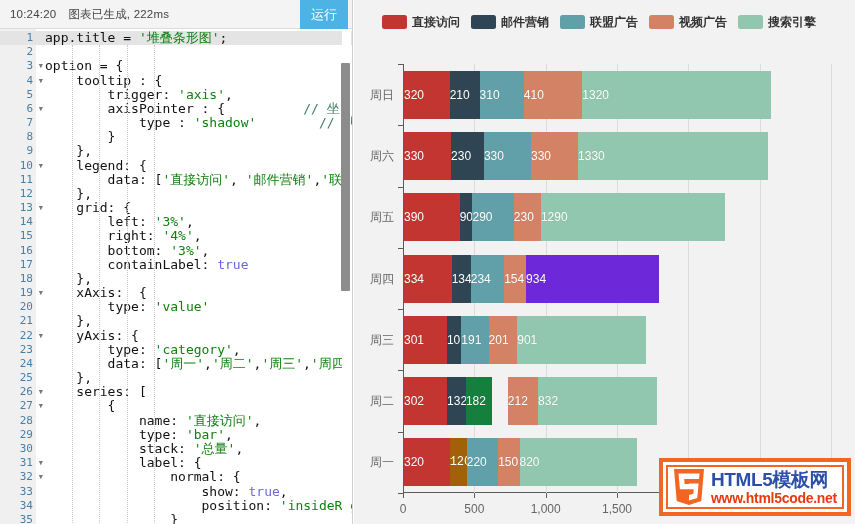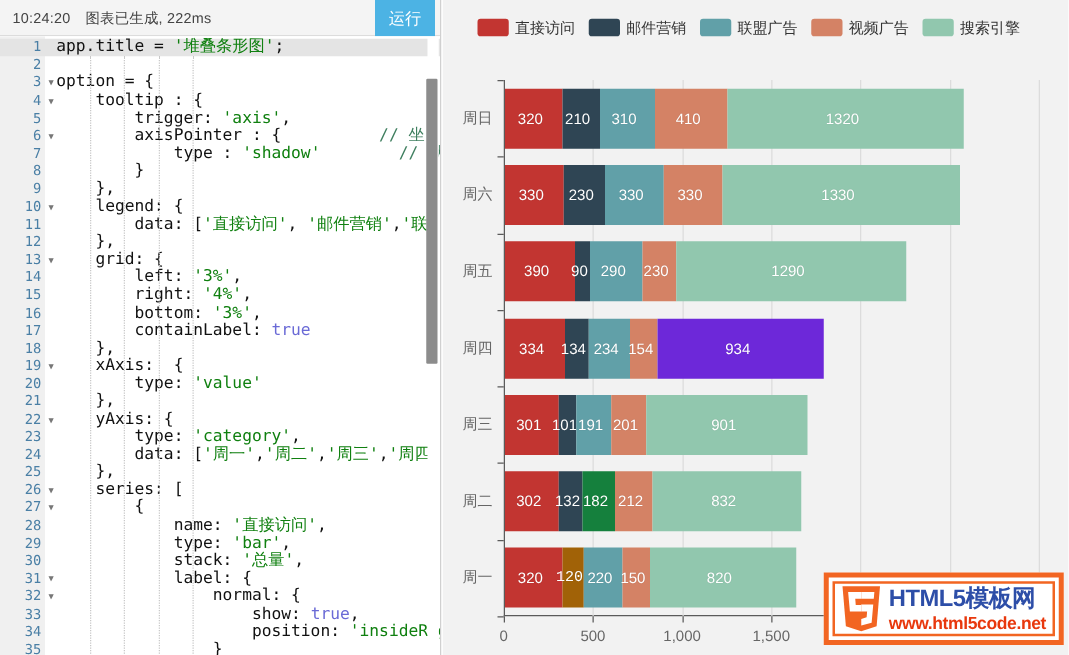--- a/index.html
+++ b/index.html
@@ -125,20 +125,21 @@
     cursor: pointer;
   }
   .legend-swatch {
     width: 25px; height: 14px;
     border-radius: 2.5px;
     margin-right: 5px;
   }
   .legend-label {
     font-size: 12px; color: #333;
     white-space: nowrap;
+    font-weight: bold;
   }
 
   
   #plot {
     position: absolute;
     left: 49px;     
     top: 64px;
     width: 428px;   
     height: 429px;
   }
@@ -176,21 +177,21 @@
     transform: translateY(-50%);
   }
   .bar-group {
     position: absolute; left: 1px;
     height: 48px;
     display: flex;
   }
   .bar-seg {
     height: 100%;
     position: relative;
-    display: flex; align-items: center; justify-content: center;
+    display: flex; align-items: center; justify-content: flex-start;
     overflow: visible;
   }
   .bar-label {
     font-size: 12px; color: #ffffff;
     padding-right: 5px;
     white-space: nowrap;
     text-shadow: 0 0 1px rgba(0,0,0,0.15);
   }
 
   
@@ -471,21 +472,21 @@
         <div class="bar-group" style="top: 313.071px;">
           <div class="bar-seg" style="width: 43.0853px; background: rgb(194, 53, 49);">
             <span class="bar-label">302</span>
           </div>
           <div class="bar-seg" style="width: 18.832px; background: rgb(47, 69, 84);">
             <span class="bar-label">132</span>
           </div>
           <div class="bar-seg" style="width: 25.9653px; background: #15803d;">
             <span class="bar-label">182</span>
           </div>
-          <div class="bar-seg" style="width: 30.2453px; background: rgb(212, 130, 101);">
+          <div class="bar-seg" style="width: 30.2453px; background: rgb(212, 130, 101); margin-left: 16px;">
             <span class="bar-label">212</span>
           </div>
           <div class="bar-seg" style="width: 118.699px; background: rgb(145, 199, 174);">
             <span class="bar-label">832</span>
           </div>
         </div>
         <div class="y-tick" style="top: 367.714px;"></div>
         <div class="y-cat-label" style="top: 398.357px;">周一</div>
         <div class="bar-group" style="top: 374.357px;">
           <div class="bar-seg" style="width: 45.6533px; background: rgb(194, 53, 49);">

